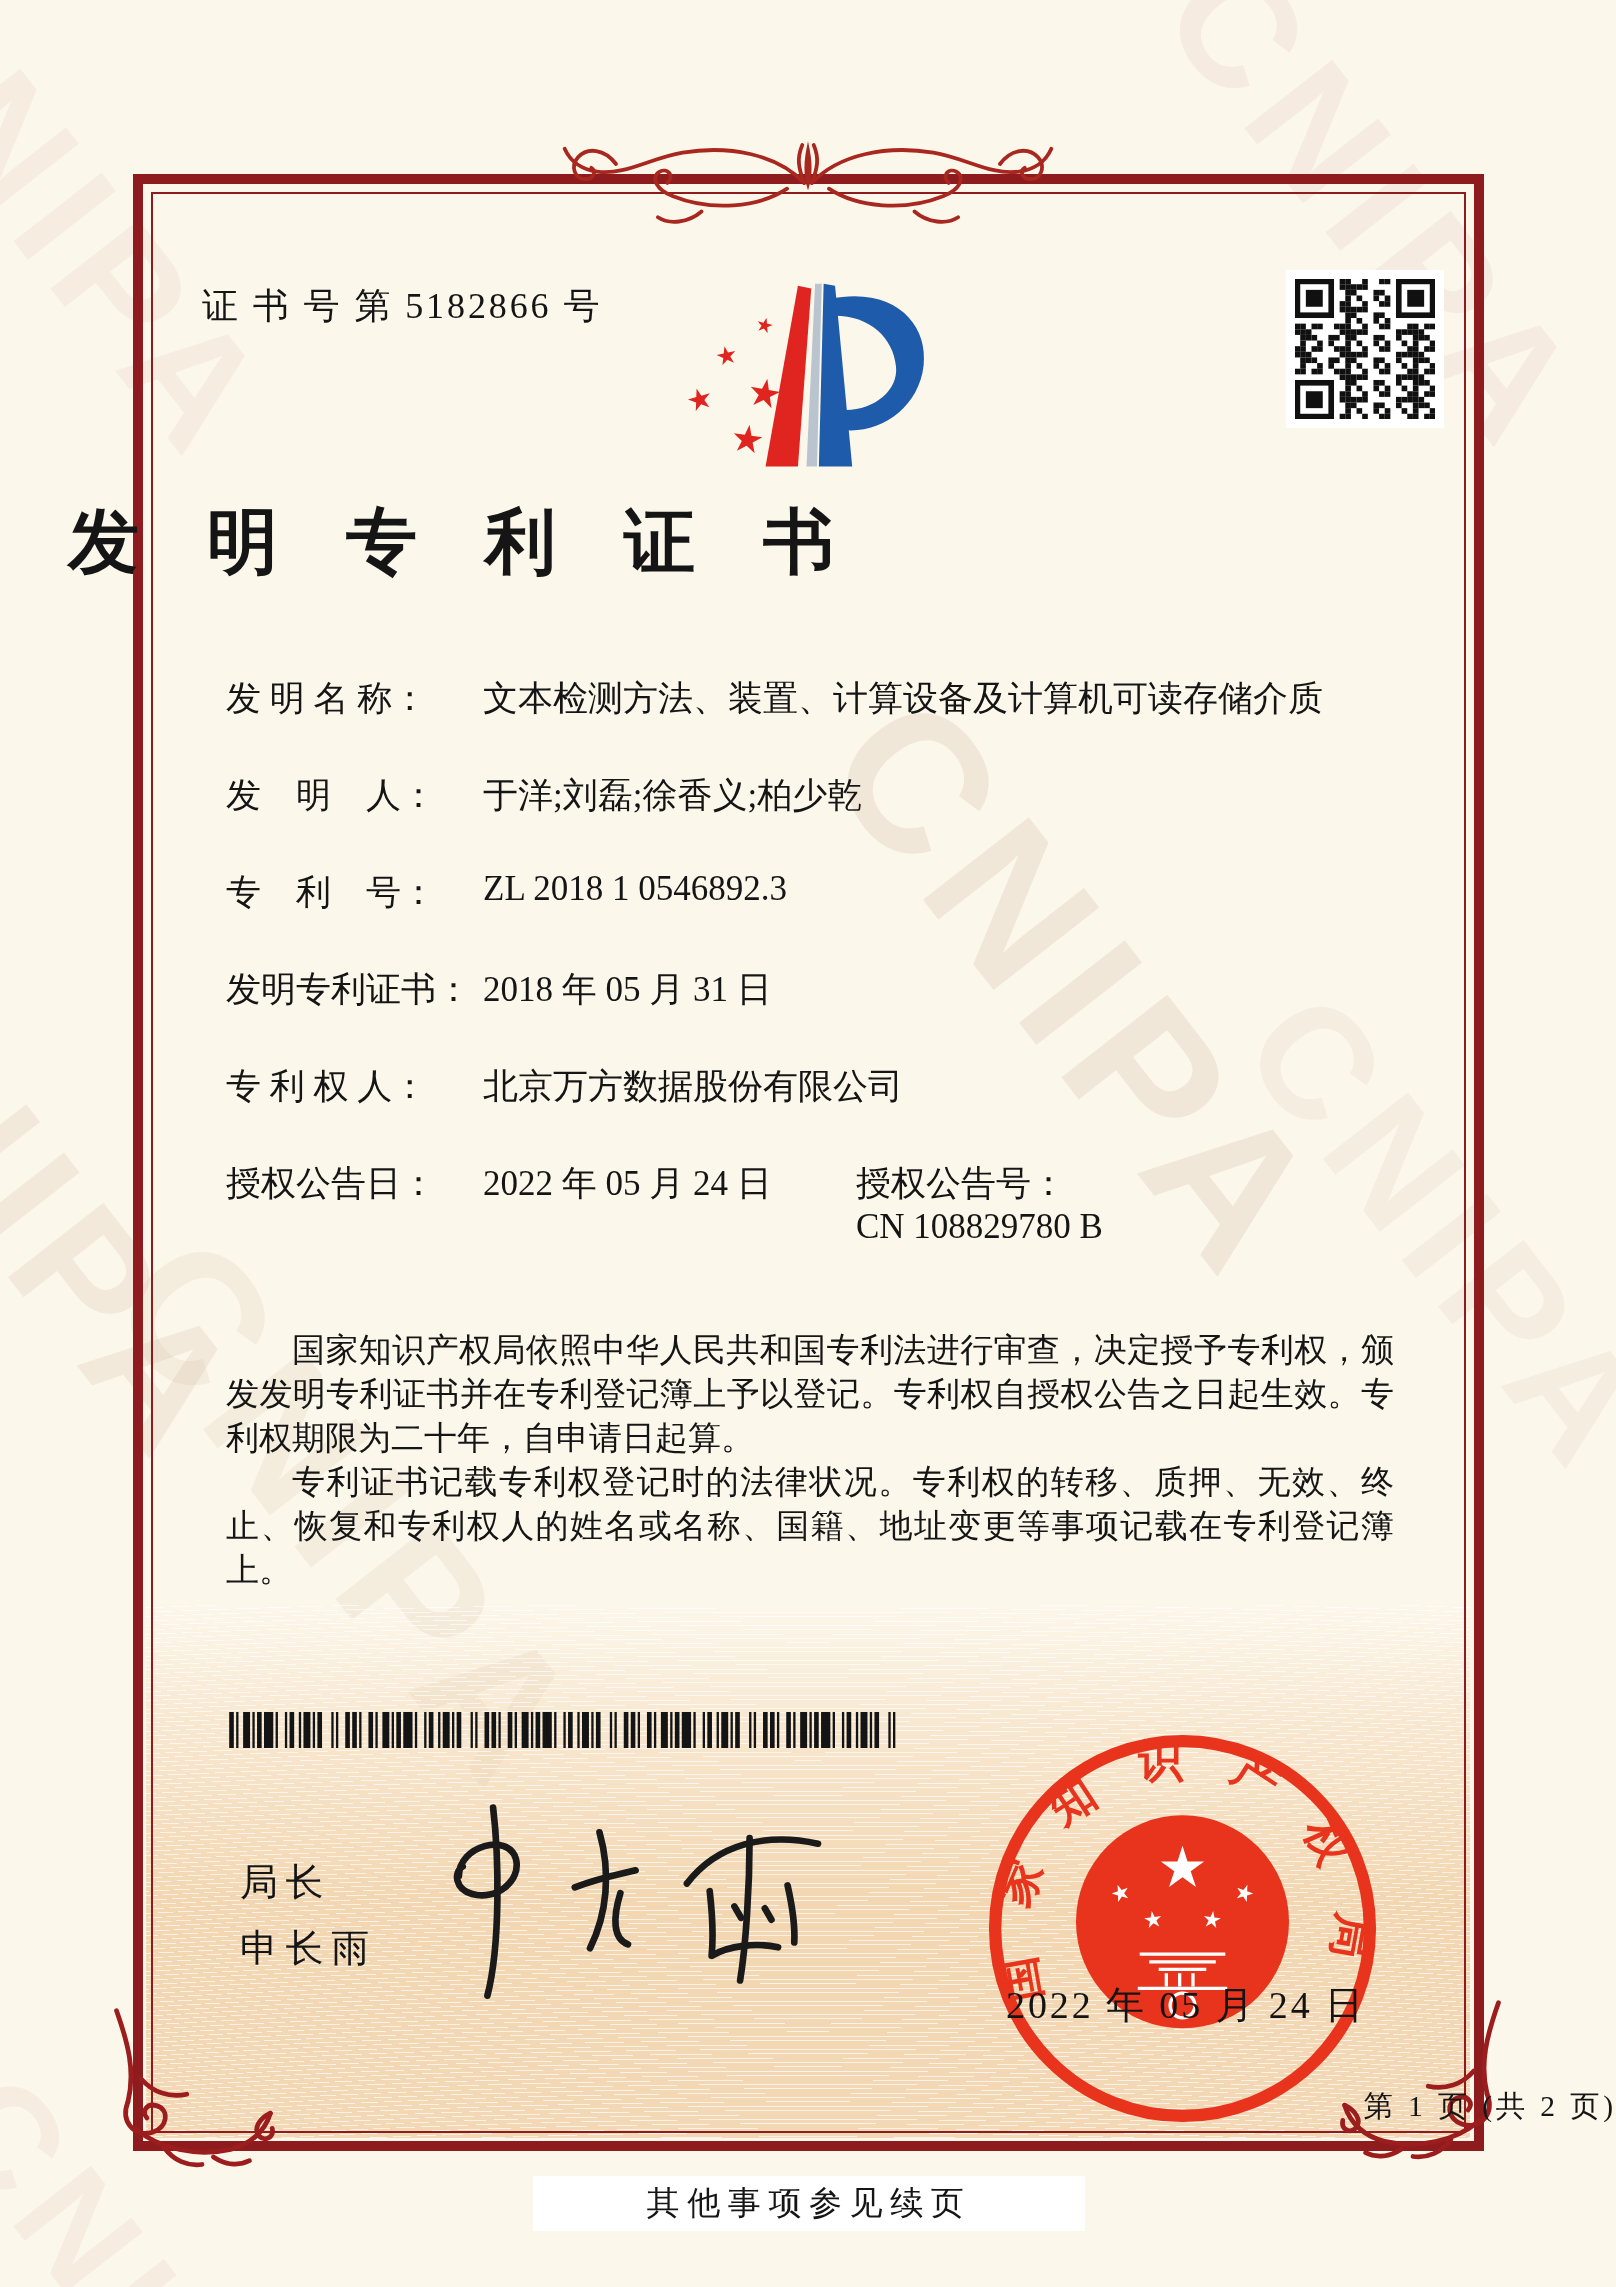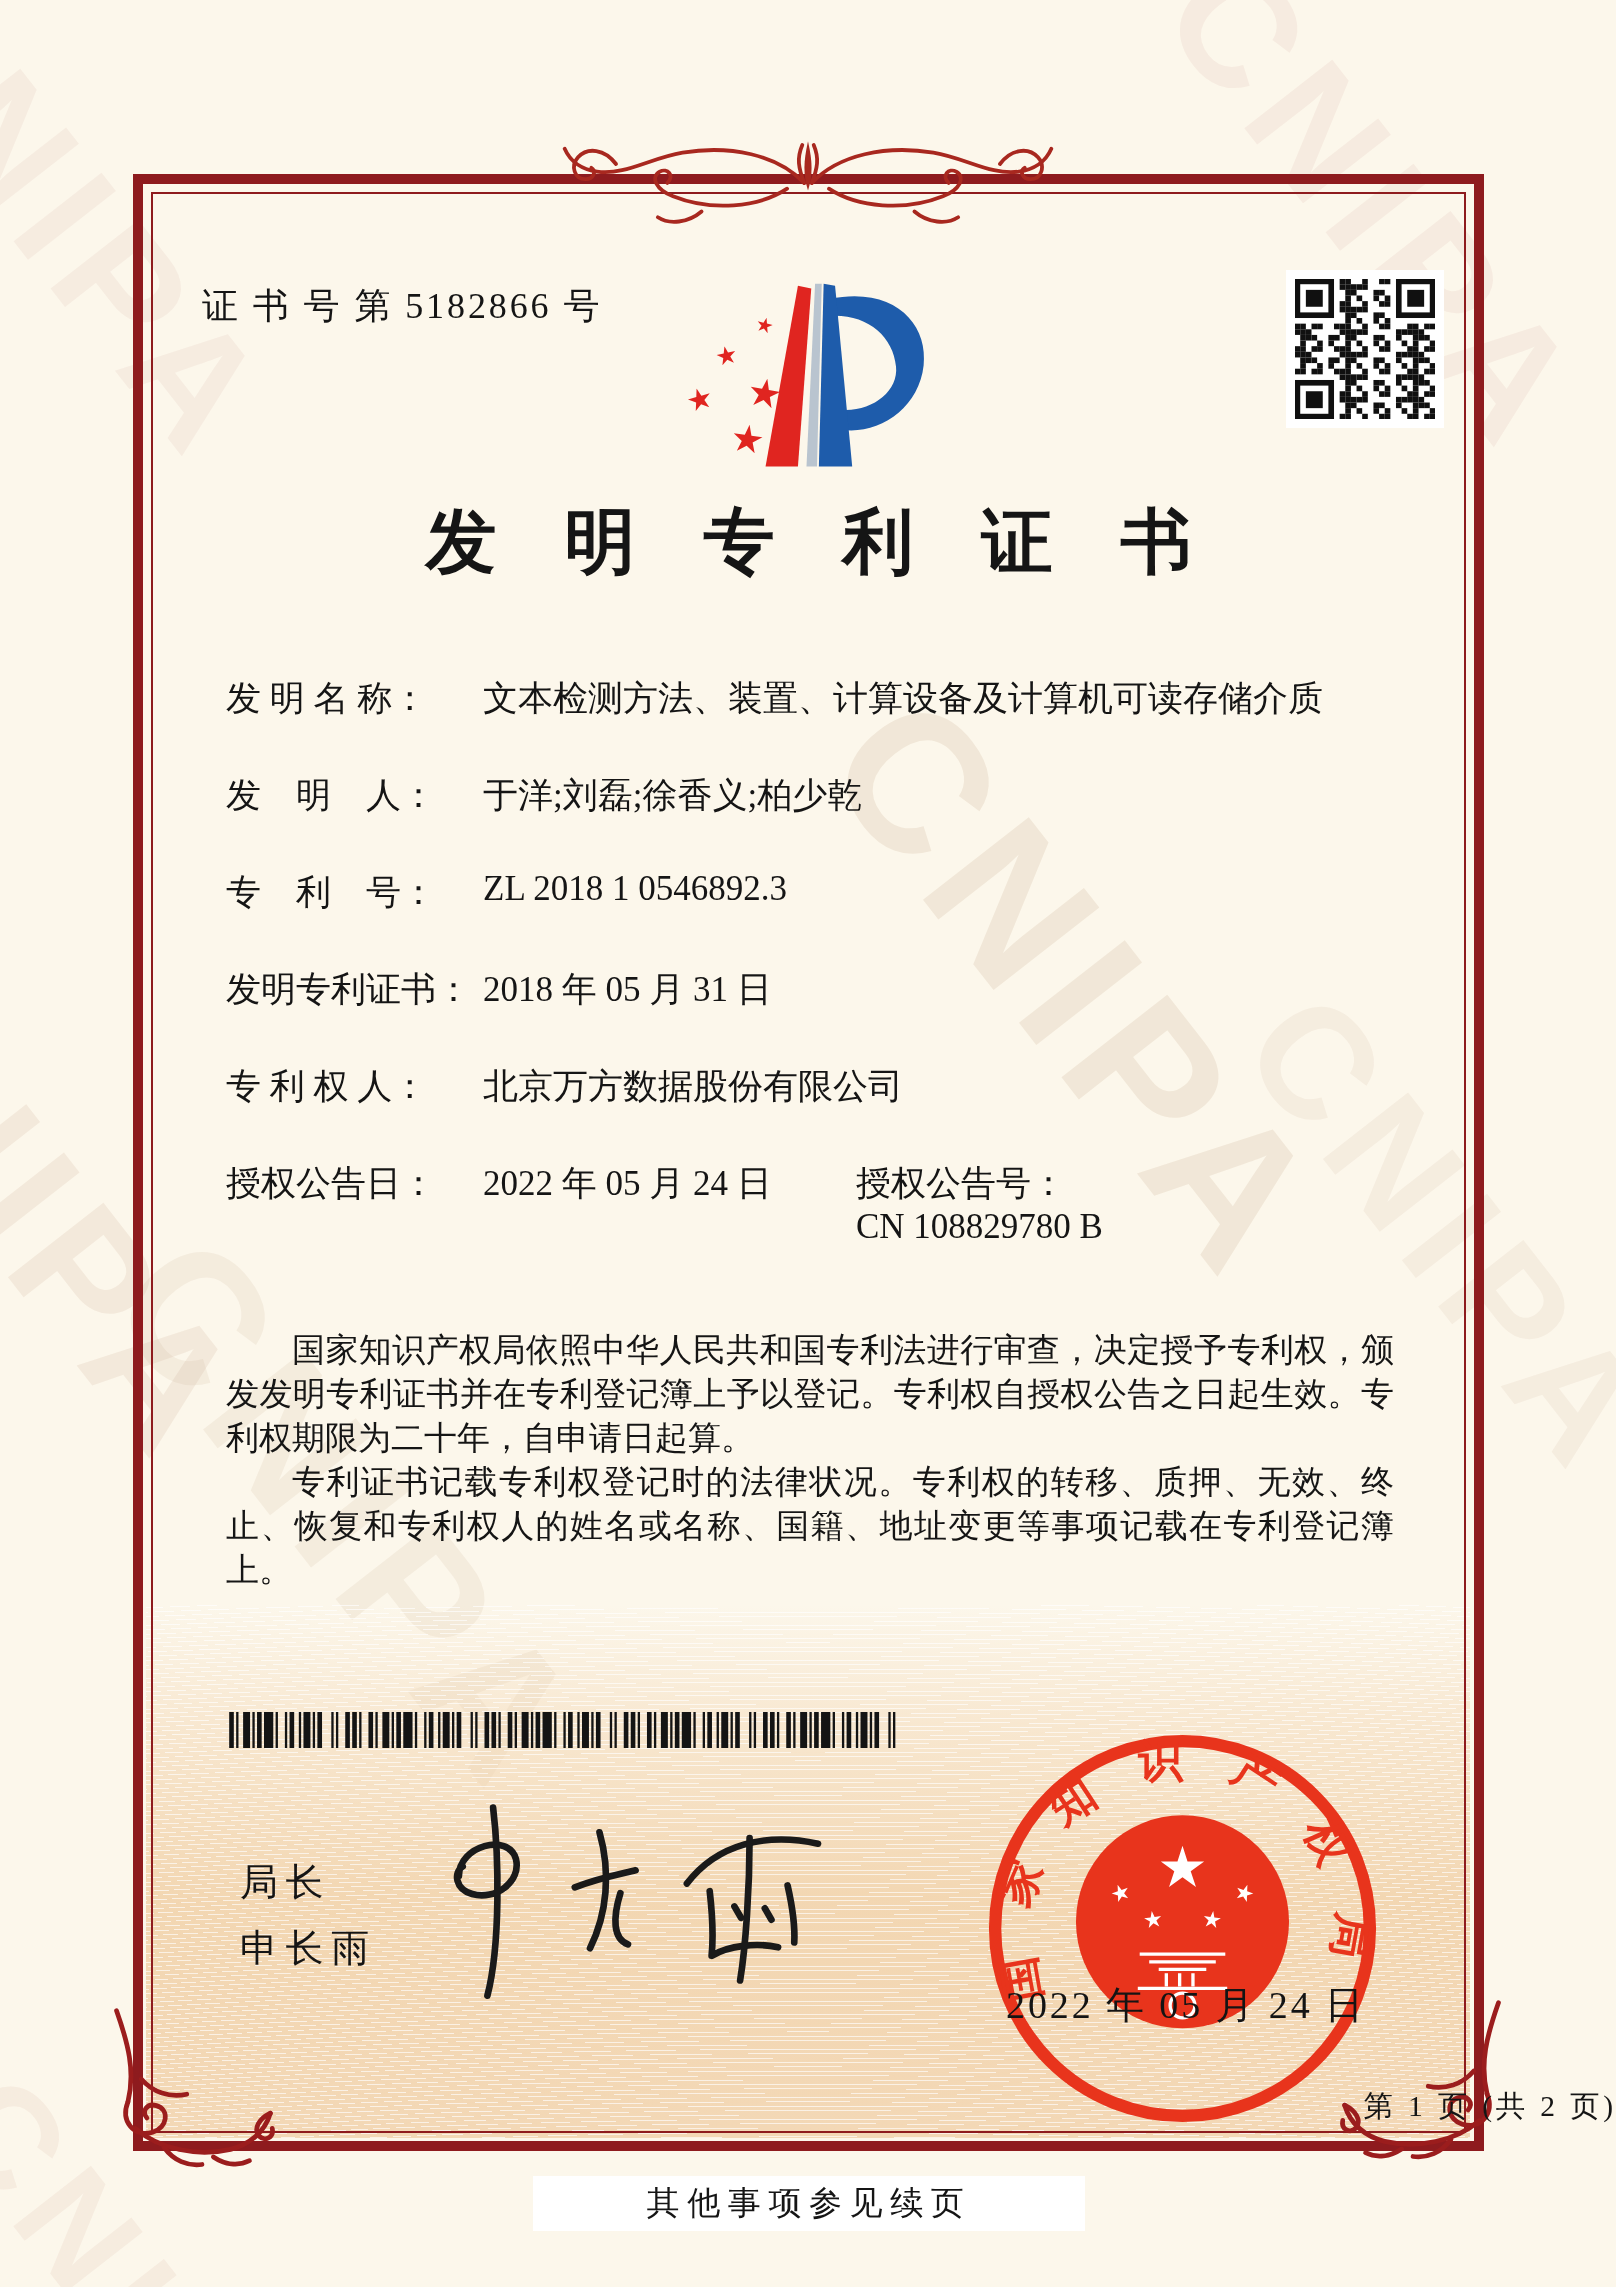--- a/index.html
+++ b/index.html
@@ -56,21 +56,21 @@
   .cert-no {
     position:absolute; left:202px; top:282px; font-size:36px;
     letter-spacing:2.9px; z-index:5; white-space:pre;
   }
   .logo { position:absolute; left:677px; top:276px; z-index:5; }
   .qr {
     position:absolute; left:1286px; top:270px; width:158px; height:158px;
     background:#ffffff; padding:8.6px; z-index:5;
   }
   .title {
-    position:absolute; left:0; width:1617px; top:495px; text-align:center;
+    position:absolute; left:0; width:1617px; top:495px; text-align:left;
     font-size:71px; font-weight:bold; letter-spacing:68px; text-indent:68px;
     z-index:5;
   }
 
   
   .fields { position:absolute; left:226px; top:675px; width:1170px; z-index:5; }
   .field-row {
     position:relative; height:97px; display:flex; align-items:flex-start;
     font-size:35px;
     gap:44px;

